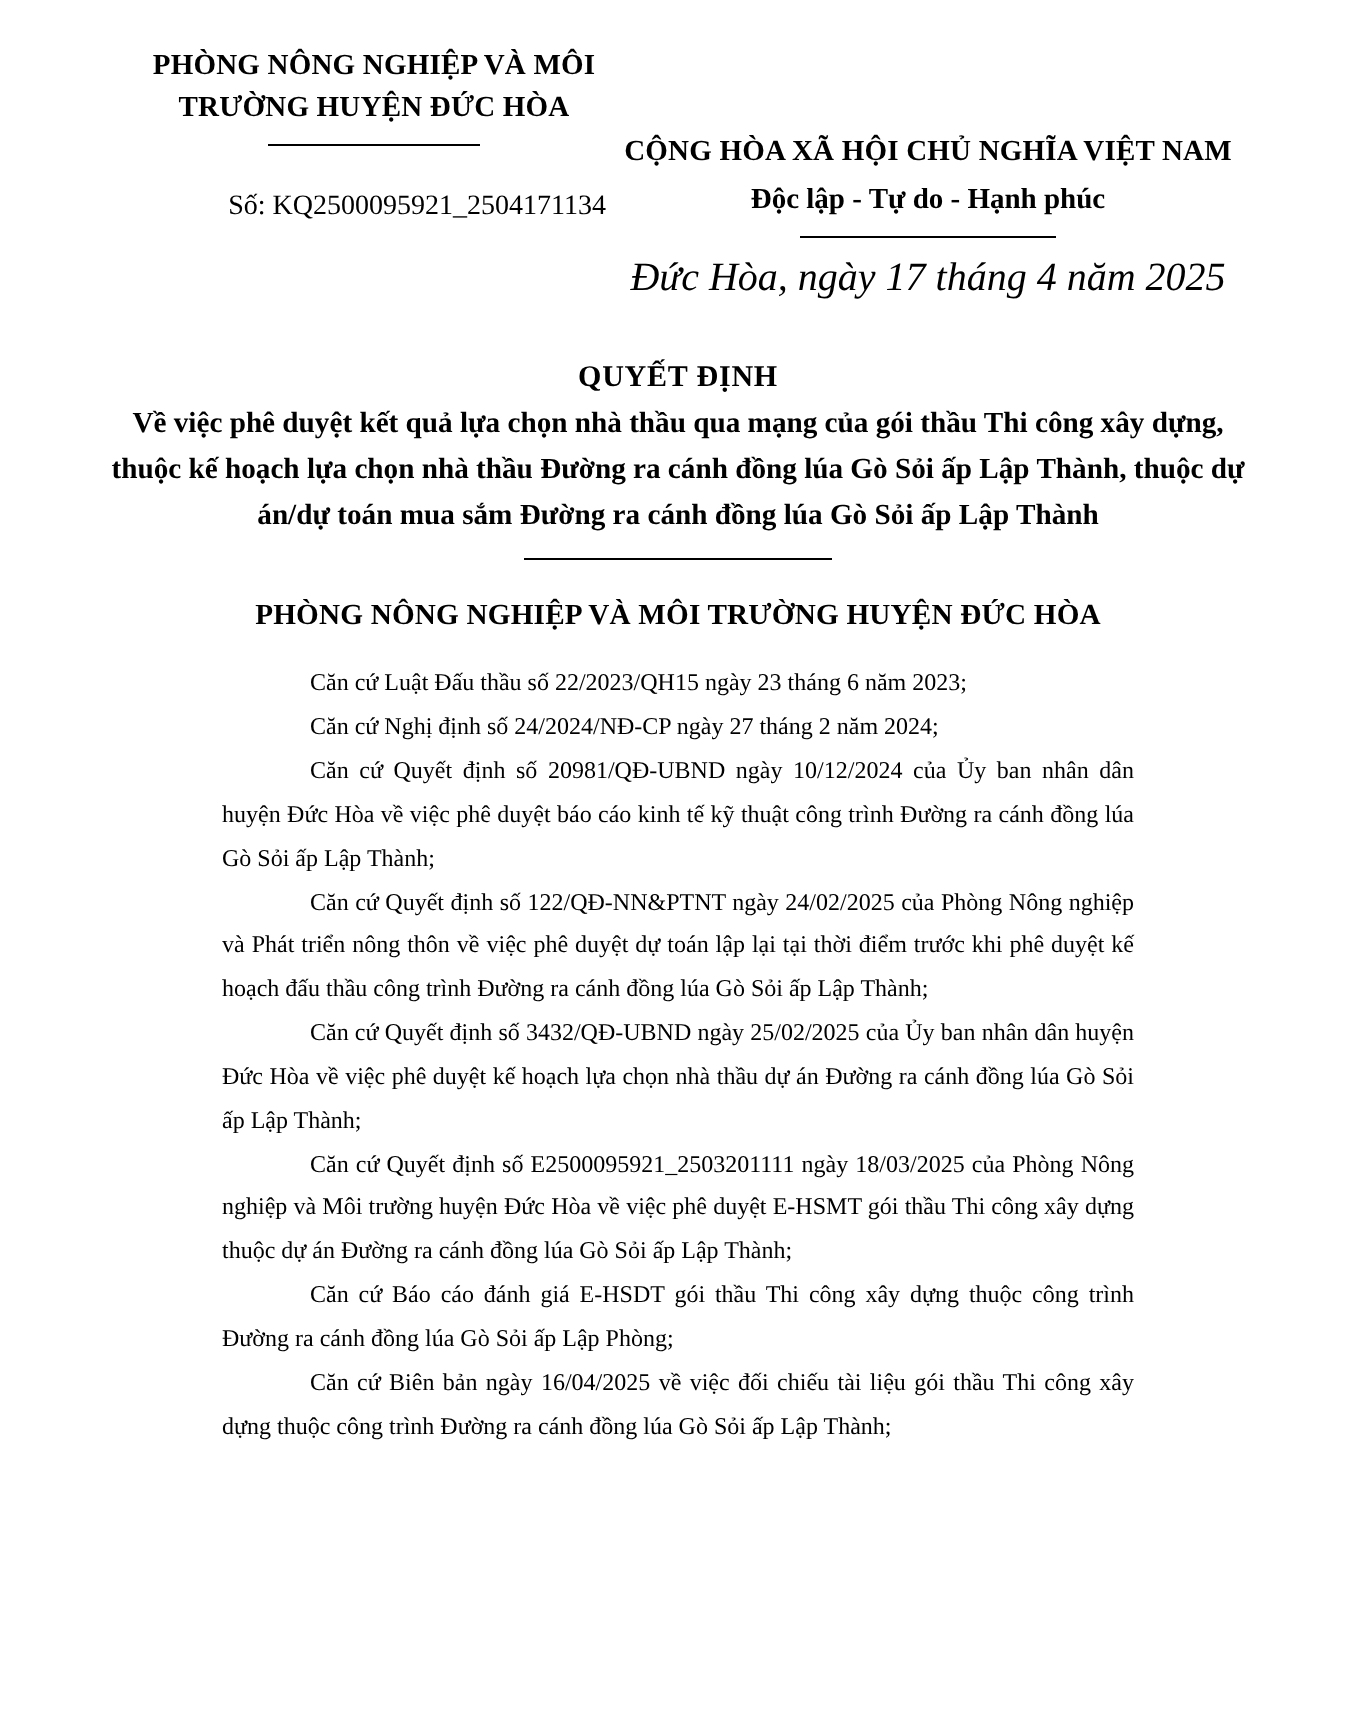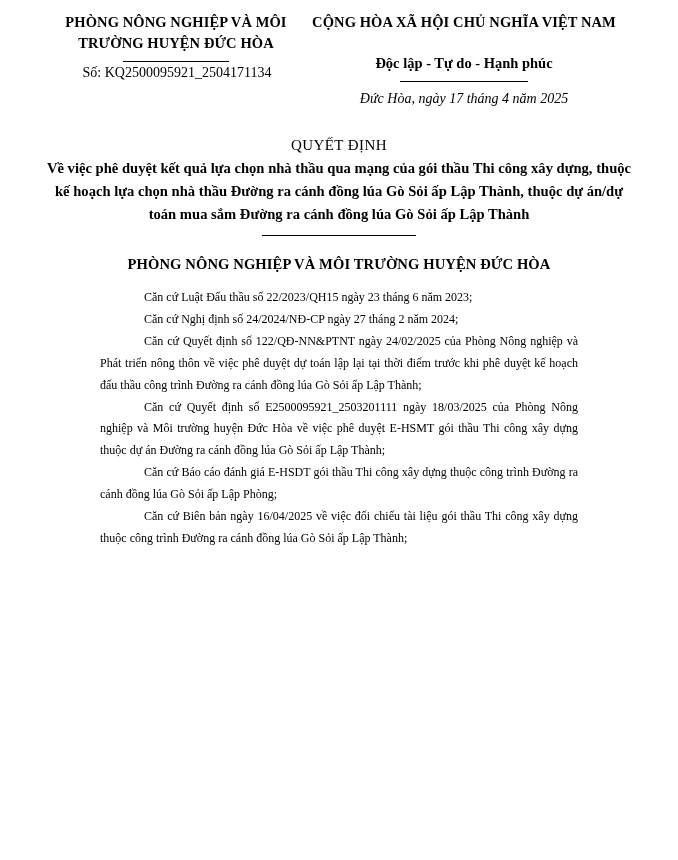--- a/index.html
+++ b/index.html
@@ -15,21 +15,21 @@
     font-family: "Liberation Serif", "DejaVu Serif", serif;
     color: #000000;
     -webkit-font-smoothing: antialiased;
   }
 
   .page {
     position: relative;
     width: 678px;
     height: 664px;
     box-sizing: border-box;
-    padding: 0;
+    padding: 11px;
   }
 
   
   .doc-header {
     display: flex;
     align-items: flex-start;
     padding: 12px 36px 0 36px;
     box-sizing: border-box;
   }
   .header-left {
@@ -50,60 +50,61 @@
     font-weight: bold;
     line-height: 1.42;
     letter-spacing: 0.1px;
   }
   .nation-name {
     font-size: 14.5px;
     font-weight: bold;
     line-height: 1.42;
     letter-spacing: 0.1px;
     white-space: nowrap;
+    margin-top: 43px;
   }
   .motto {
     font-size: 14.5px;
     font-weight: bold;
     line-height: 1.5;
-    margin-top: 20px;
+    margin-top: 3px;
   }
   .rule {
     border: 0;
     border-top: 1px solid #000;
     margin: 6px auto 0 auto;
     height: 0;
   }
   .rule-left { width: 106px; margin-top: 8px; }
   .rule-right { width: 128px; margin-top: 7px; }
 
   .doc-number {
     font-size: 14px;
-    margin-top: 3px;
-    text-align: center;
+    margin-top: 23px;
+    text-align: right;
     padding-left: 2px;
     white-space: nowrap;
   }
   .place-date {
-    font-size: 14px;
+    font-size: 20px;
     font-style: italic;
     margin-top: 9px;
     white-space: nowrap;
   }
 
   
   .title-block {
     text-align: center;
     margin-top: 30px;
     padding: 0 44px;
     box-sizing: border-box;
   }
   .decision-word {
     font-size: 15px;
-    font-weight: normal;
+    font-weight: bold;
     letter-spacing: 0.4px;
   }
   .decision-subject {
     font-size: 14.6px;
     font-weight: bold;
     line-height: 1.58;
     margin-top: 3px;
   }
   .rule-title {
     width: 154px;
@@ -161,20 +162,22 @@
     <div class="decision-word">QUYẾT ĐỊNH</div>
     <div class="decision-subject">Về việc phê duyệt kết quả lựa chọn nhà thầu qua mạng của gói thầu Thi công xây dựng, thuộc kế hoạch lựa chọn nhà thầu Đường ra cánh đồng lúa Gò Sỏi ấp Lập Thành, thuộc dự án/dự toán mua sắm Đường ra cánh đồng lúa Gò Sỏi ấp Lập Thành</div>
     <hr class="rule rule-title">
   </div>
 
   <div class="issuer">PHÒNG NÔNG NGHIỆP VÀ MÔI TRƯỜNG HUYỆN ĐỨC HÒA</div>
 
   <div class="body-text">
     <p class="para">Căn cứ Luật Đấu thầu số 22/2023/QH15 ngày 23 tháng 6 năm 2023;</p>
     <p class="para">Căn cứ Nghị định số 24/2024/NĐ-CP ngày 27 tháng 2 năm 2024;</p>
+    <p class="para">Căn cứ Quyết định số 20981/QĐ-UBND ngày 10/12/2024 của Ủy ban nhân dân huyện Đức Hòa về việc phê duyệt báo cáo kinh tế kỹ thuật công trình Đường ra cánh đồng lúa Gò Sỏi ấp Lập Thành;</p>
     <p class="para">Căn cứ Quyết định số 122/QĐ-NN&amp;PTNT ngày 24/02/2025 của Phòng Nông nghiệp và Phát triển nông thôn về việc phê duyệt dự toán lập lại tại thời điểm trước khi phê duyệt kế hoạch đấu thầu công trình Đường ra cánh đồng lúa Gò Sỏi ấp Lập Thành;</p>
+    <p class="para">Căn cứ Quyết định số 3432/QĐ-UBND ngày 25/02/2025 của Ủy ban nhân dân huyện Đức Hòa về việc phê duyệt kế hoạch lựa chọn nhà thầu dự án Đường ra cánh đồng lúa Gò Sỏi ấp Lập Thành;</p>
     <p class="para">Căn cứ Quyết định số E2500095921_2503201111 ngày 18/03/2025 của Phòng Nông nghiệp và Môi trường huyện Đức Hòa về việc phê duyệt E-HSMT gói thầu Thi công xây dựng thuộc dự án Đường ra cánh đồng lúa Gò Sỏi ấp Lập Thành;</p>
     <p class="para">Căn cứ Báo cáo đánh giá E-HSDT gói thầu Thi công xây dựng thuộc công trình Đường ra cánh đồng lúa Gò Sỏi ấp Lập Phòng;</p>
     <p class="para">Căn cứ Biên bản ngày 16/04/2025 về việc đối chiếu tài liệu gói thầu Thi công xây dựng thuộc công trình Đường ra cánh đồng lúa Gò Sỏi ấp Lập Thành;</p>
 
   </div>
 
 </div>
 
 </body></html>

